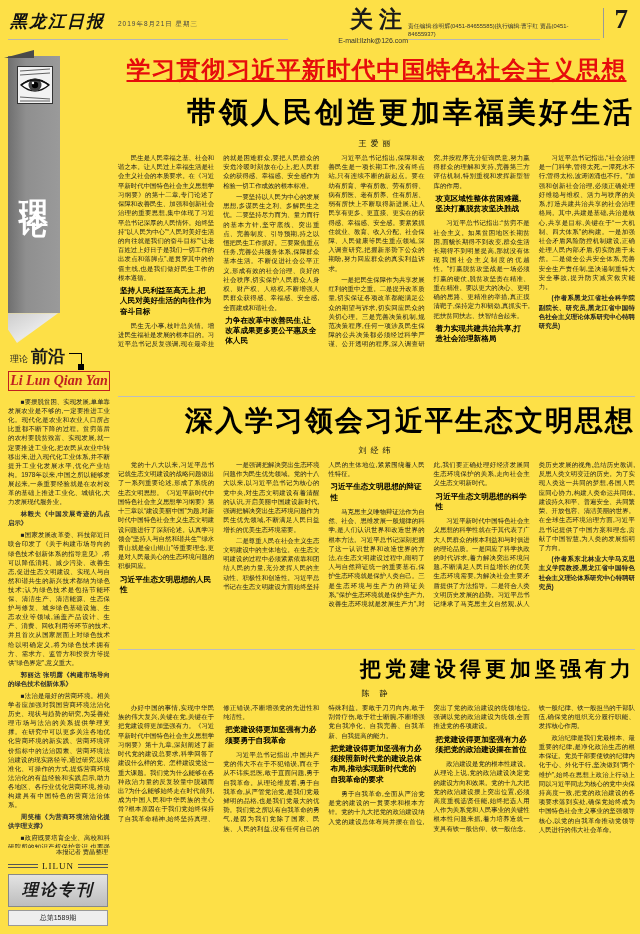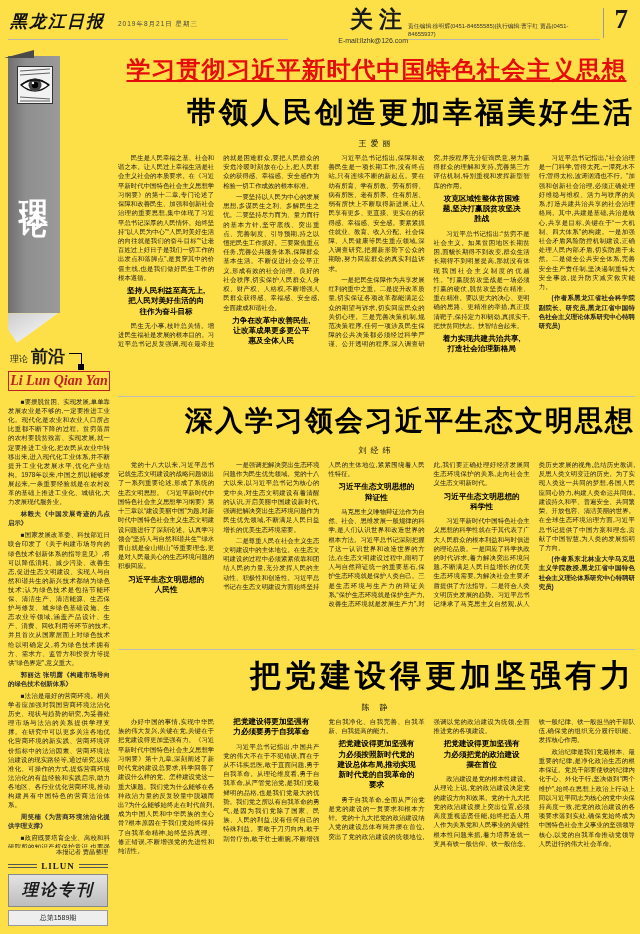--- a/index.html
+++ b/index.html
@@ -45,39 +45,39 @@
   .qy-pinyin{border:1px solid #c02020;color:#c02020;text-align:center;font-size:14px;
           font-family:"Liberation Serif",serif;font-style:italic;font-weight:bold;
           padding:1px 0;margin:0 2px 4px 2px;}
   .qy-items{flex:0 1 auto;overflow:hidden;padding:2px 2px 0 2px;}
   .qy-items p{font-size:6.4px;line-height:1.42;text-align:justify;margin:0 0 3px 0;text-indent:2em;color:#222;}
   .qy-items p.cite{text-indent:2em;font-weight:bold;color:#333;}
   .reporter-credit{font-size:6.3px;text-align:right;margin:auto 4px 4px 0;color:#222;}
   .lilun-box{margin:0 4px 2px 2px;}
   .lilun-row{display:flex;align-items:center;margin-bottom:3px;}
   .lilun-row .line{flex:1;height:2px;border-top:1px solid #555;border-bottom:1px solid #555;}
-  .lilun{font-family:"Liberation Serif",serif;font-weight:700;font-size:9px;letter-spacing:1px;margin:0 4px;}
+  .lilun{font-family:"Liberation Serif",serif;font-weight:400;font-size:9px;letter-spacing:1px;margin:0 4px;}
   .zhuankan{border:1px solid #888;background:linear-gradient(#e3e3e3,#bdbdbd);
           font-family:"DejaVu Serif","Liberation Serif",serif;font-style:italic;font-weight:bold;
           font-size:16px;text-align:center;padding:5px 8px;letter-spacing:2px;}
   .issue{border:1px solid #999;background:#eee;font-size:7px;text-align:center;padding:2px 0;margin-top:3px;}
 
   
   .main{position:absolute;left:118px;top:54px;width:517px;}
   .kicker{font-size:24px;font-weight:900;color:#e60c0c;text-align:center;letter-spacing:1px;
           font-family:"Liberation Sans",sans-serif;text-decoration:underline;}
   .a-title{font-family:"Liberation Serif",serif;font-weight:900;text-align:right;margin:0;color:#000;}
   .a1 .a-title{font-size:29px;letter-spacing:3px;margin-top:7px;}
   .a2 .a-title{font-size:28px;letter-spacing:2px;}
-  .a3 .a-title{font-size:31px;letter-spacing:4px;}
+  .a3 .a-title{font-size:21px;letter-spacing:4px;}
   .byline{font-size:8px;text-align:center;letter-spacing:4px;margin:5px 0 4px 0;color:#111;}
   .body{column-gap:9px;font-size:6.4px;line-height:1.44;text-align:justify;color:#1c1c1c;overflow:hidden;}
   .cols5{column-count:5;}
   .body p{margin:0 0 2px 0;text-indent:2em;}
-  .body h4{font-size:7.6px;font-weight:bold;text-align:center;margin:4px 8px;line-height:1.35;color:#000;}
+  .body h4{font-size:7.6px;font-weight:bold;text-align:left;margin:4px 2px;line-height:1.35;color:#000;}
   .body p.credit{font-weight:bold;color:#222;}
   .a1 .body{height:237px;}
   .a2 .body{height:183px;}
   .a3 .body{height:222px;}
   .divider{border:none;border-top:1px solid #bdbdbd;margin:6px 0 5px 0;}
 </style>
 </head>
 <body>
 
 <div class="page">

